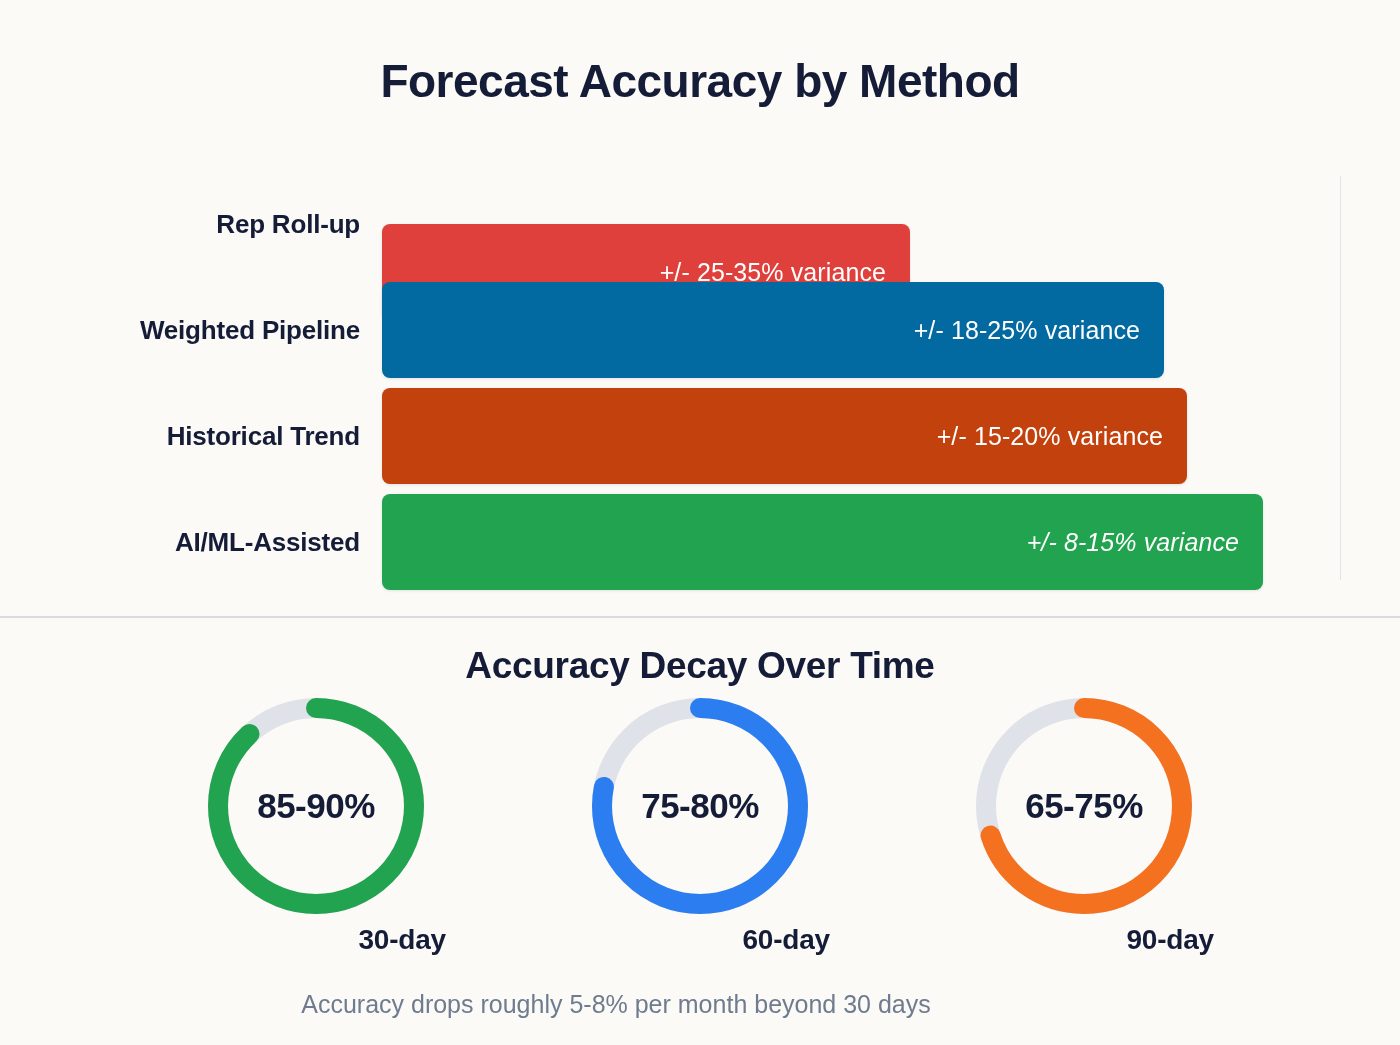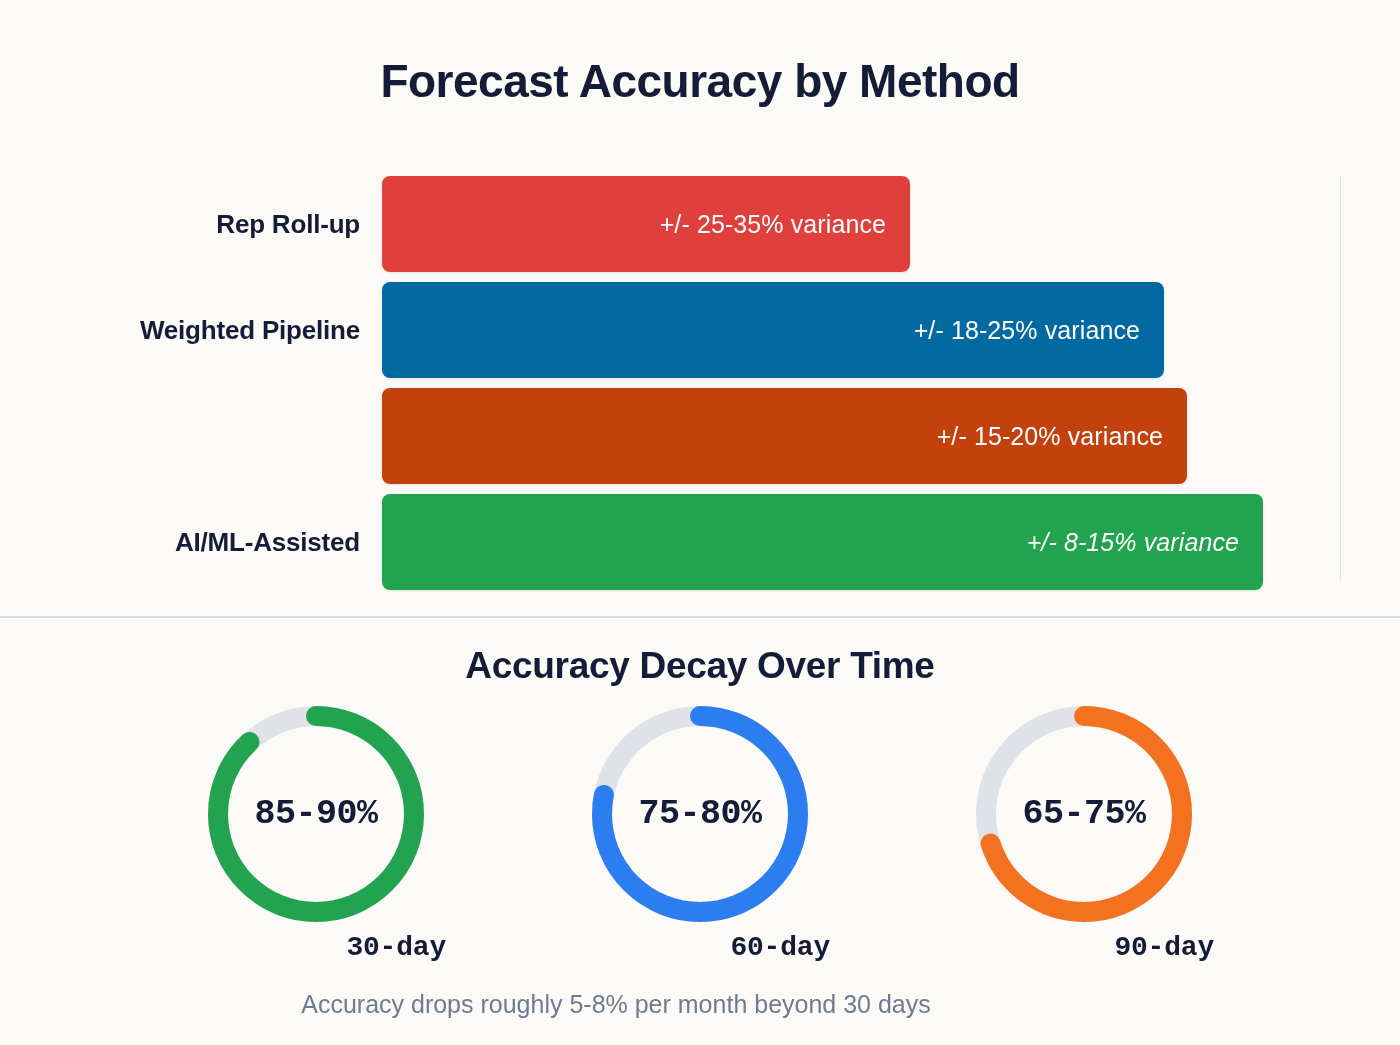--- a/index.html
+++ b/index.html
@@ -139,24 +139,23 @@
   #donuts-row {
     position: absolute;
     left: 0;
     top: 80px;
     width: 1400px;
     height: 270px;
   }
 
   .donut-cell {
     position: absolute;
-    top: 8px;
+    top: 0;
     width: 260px;
     height: 270px;
-    font-family: Liberation Mono, monospace;
   }
   .donut-cell.c0 { left: 186px; }
   .donut-cell.c1 { left: 570px; }
   .donut-cell.c2 { left: 954px; }
 
   .donut-wrap {
     position: absolute;
     left: 22px;
     top: 0;
     width: 216px;
@@ -213,36 +212,37 @@
 
 <div id="top-section">
 
   <div id="chart-title">Forecast Accuracy by Method</div>
 
   <div id="bars-area">
 
     <div class="bar-row r0">
       <div class="bar-label">Rep Roll-up</div>
       <div class="bar-track" style="width: 642px;">
-        <div class="bar-fill" style="width: 528px; background: rgb(224, 64, 60);">
+        <div class="bar-fill" style="width: 528px; background: rgb(224, 64, 60); margin-top: 48px;">
           <span class="bar-value">+/- 25-35% variance</span>
         </div>
       </div>
     </div>
 
     <div class="bar-row r1">
       <div class="bar-label">Weighted Pipeline</div>
       <div class="bar-track" style="width: 747px;">
         <div class="bar-fill" style="width: 782px; background: #0369a1;">
           <span class="bar-value">+/- 18-25% variance</span>
         </div>
       </div>
     </div>
 
     <div class="bar-row r2">
+      <div class="bar-label">Historical Trend</div>
       <div class="bar-track" style="width: 805px;">
         <div class="bar-fill" style="width: 805px; background: #c2410c;">
           <span class="bar-value">+/- 15-20% variance</span>
         </div>
       </div>
     </div>
 
     <div class="bar-row r3">
       <div class="bar-label">AI/ML-Assisted</div>
       <div class="bar-track" style="width: 1030px; font-style: italic;">

